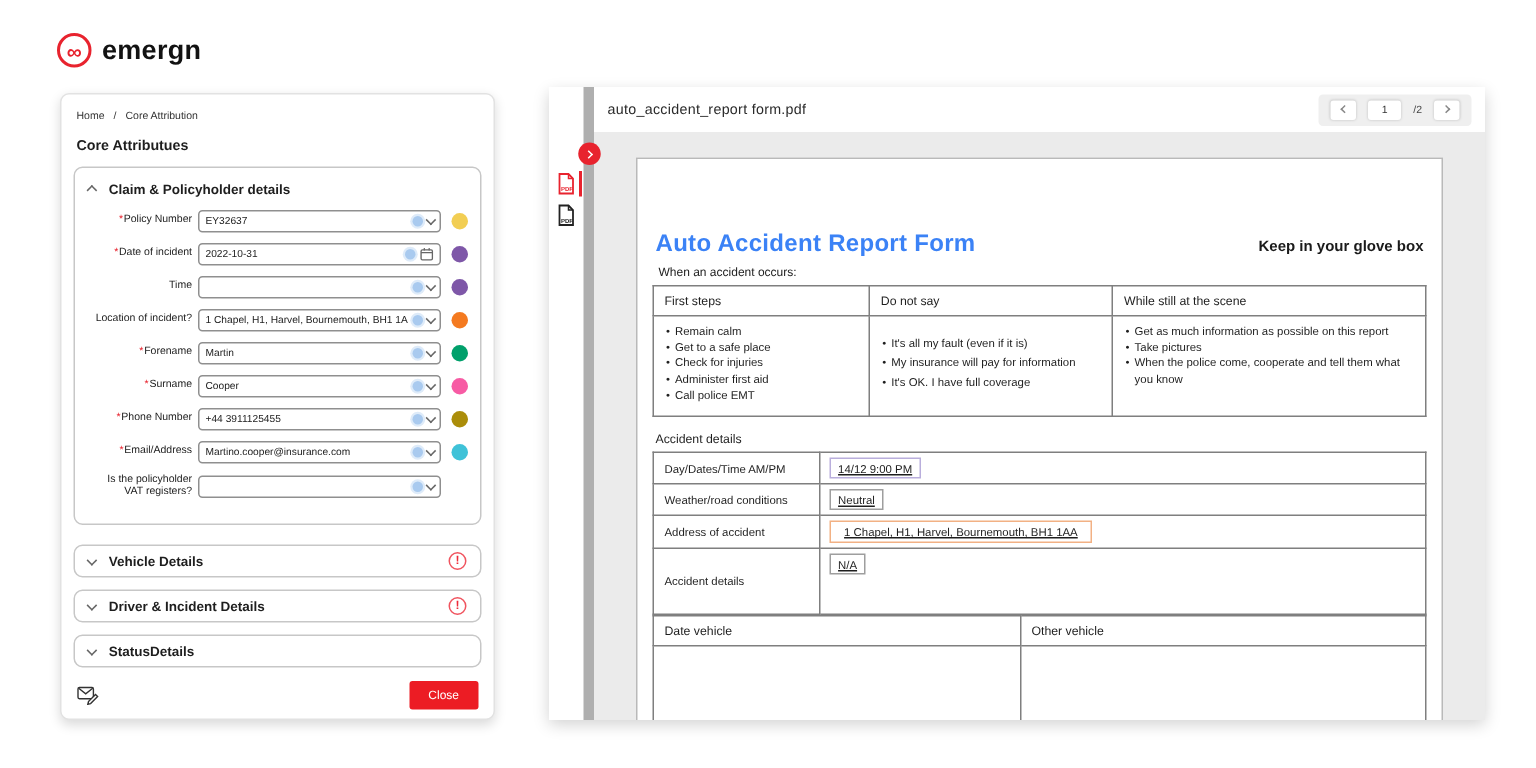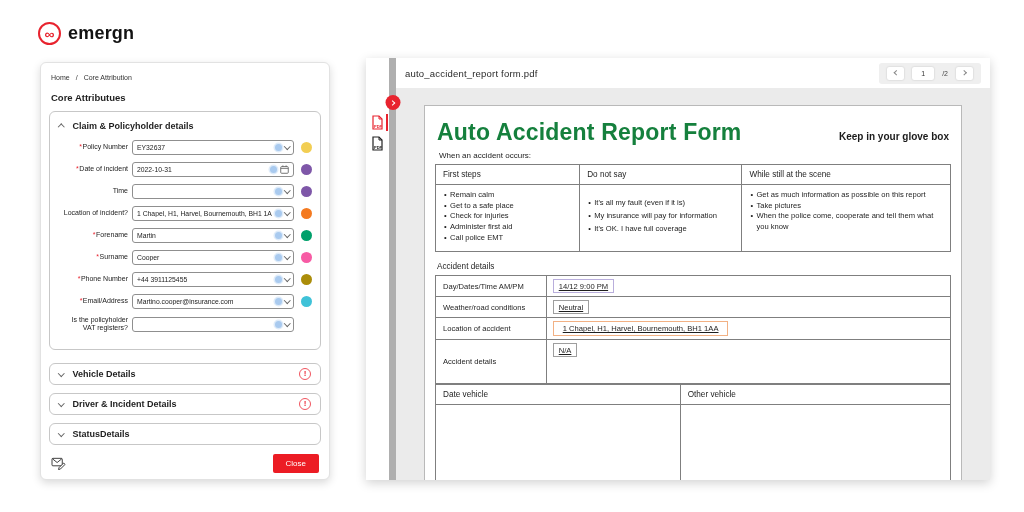--- a/index.html
+++ b/index.html
@@ -81,21 +81,21 @@
   .chev-right { transform:rotate(-45deg); margin-right:2px; }
   .page-box { width:22px; height:13px; background:#fff; border-radius:2px; box-shadow:0 0 2px rgba(0,0,0,.2);
     font-size:7px; color:#333; display:flex; align-items:center; justify-content:center; }
   .page-total { font-size:7px; color:#444; }
 
   .viewer-body { flex:1; background:#EBEBEB; position:relative; overflow:hidden; }
   .pdf-page { position:absolute; left:28px; top:17px; width:538px; height:640px;
     background:#fff; border:1px solid #b9b9b9; padding:11px 10px; }
 
   .pdf-title-row { display:flex; justify-content:space-between; align-items:baseline; padding:2px 2px 0; }
-  .pdf-title { font-size:23px; font-weight:bold; color:#15803d; letter-spacing:.2px; }
+  .pdf-title { font-size:16px; font-weight:bold; color:#3b82f6; letter-spacing:.2px;margin-top:35px; }
   .pdf-subtitle { font-size:10px; font-weight:bold; color:#1b1b1b; }
   .pdf-intro { font-size:8px; font-weight:normal; color:#222; margin:5px 4px 4px; }
 
   table { border-collapse:collapse; width:100%; table-layout:fixed; }
   .advice-table th, .advice-table td,
   .details-table td, .damage-table th, .damage-table td { border:1px solid #7f7f7f; }
   .advice-table th { text-align:left; font-weight:normal; font-size:8.2px; color:#1e1e1e; padding:5px 7px; height:20px;margin-left:12px; }
   .advice-table td { vertical-align:top; padding:5px 7px 8px; font-size:7.6px; color:#1e1e1e; height:66px; }
   .advice-table td.mid { padding-top:13px; }
   .bullet { position:relative; padding-left:7px; line-height:1.4; }
@@ -361,21 +361,21 @@
                 <span class="value-box" style="border-color: rgb(185, 174, 220);">14/12 9:00 PM</span>
               </td>
             </tr>
             <tr class="std">
               <td>Weather/road conditions</td>
               <td class="val">
                 <span class="value-box" style="border-color: rgb(158, 158, 158);">Neutral</span>
               </td>
             </tr>
             <tr class="std">
-              <td>Location of accident</td>
+              <td>Address of accident</td>
               <td class="val">
                 <span class="value-box wide" style="border-color: rgb(242, 177, 132);">1 Chapel, H1, Harvel, Bournemouth, BH1 1AA</span>
               </td>
             </tr>
             <tr class="tall">
               <td>Accident details</td>
               <td class="val">
                 <span class="value-box" style="border-color: rgb(158, 158, 158);">N/A</span>
               </td>
             </tr>

